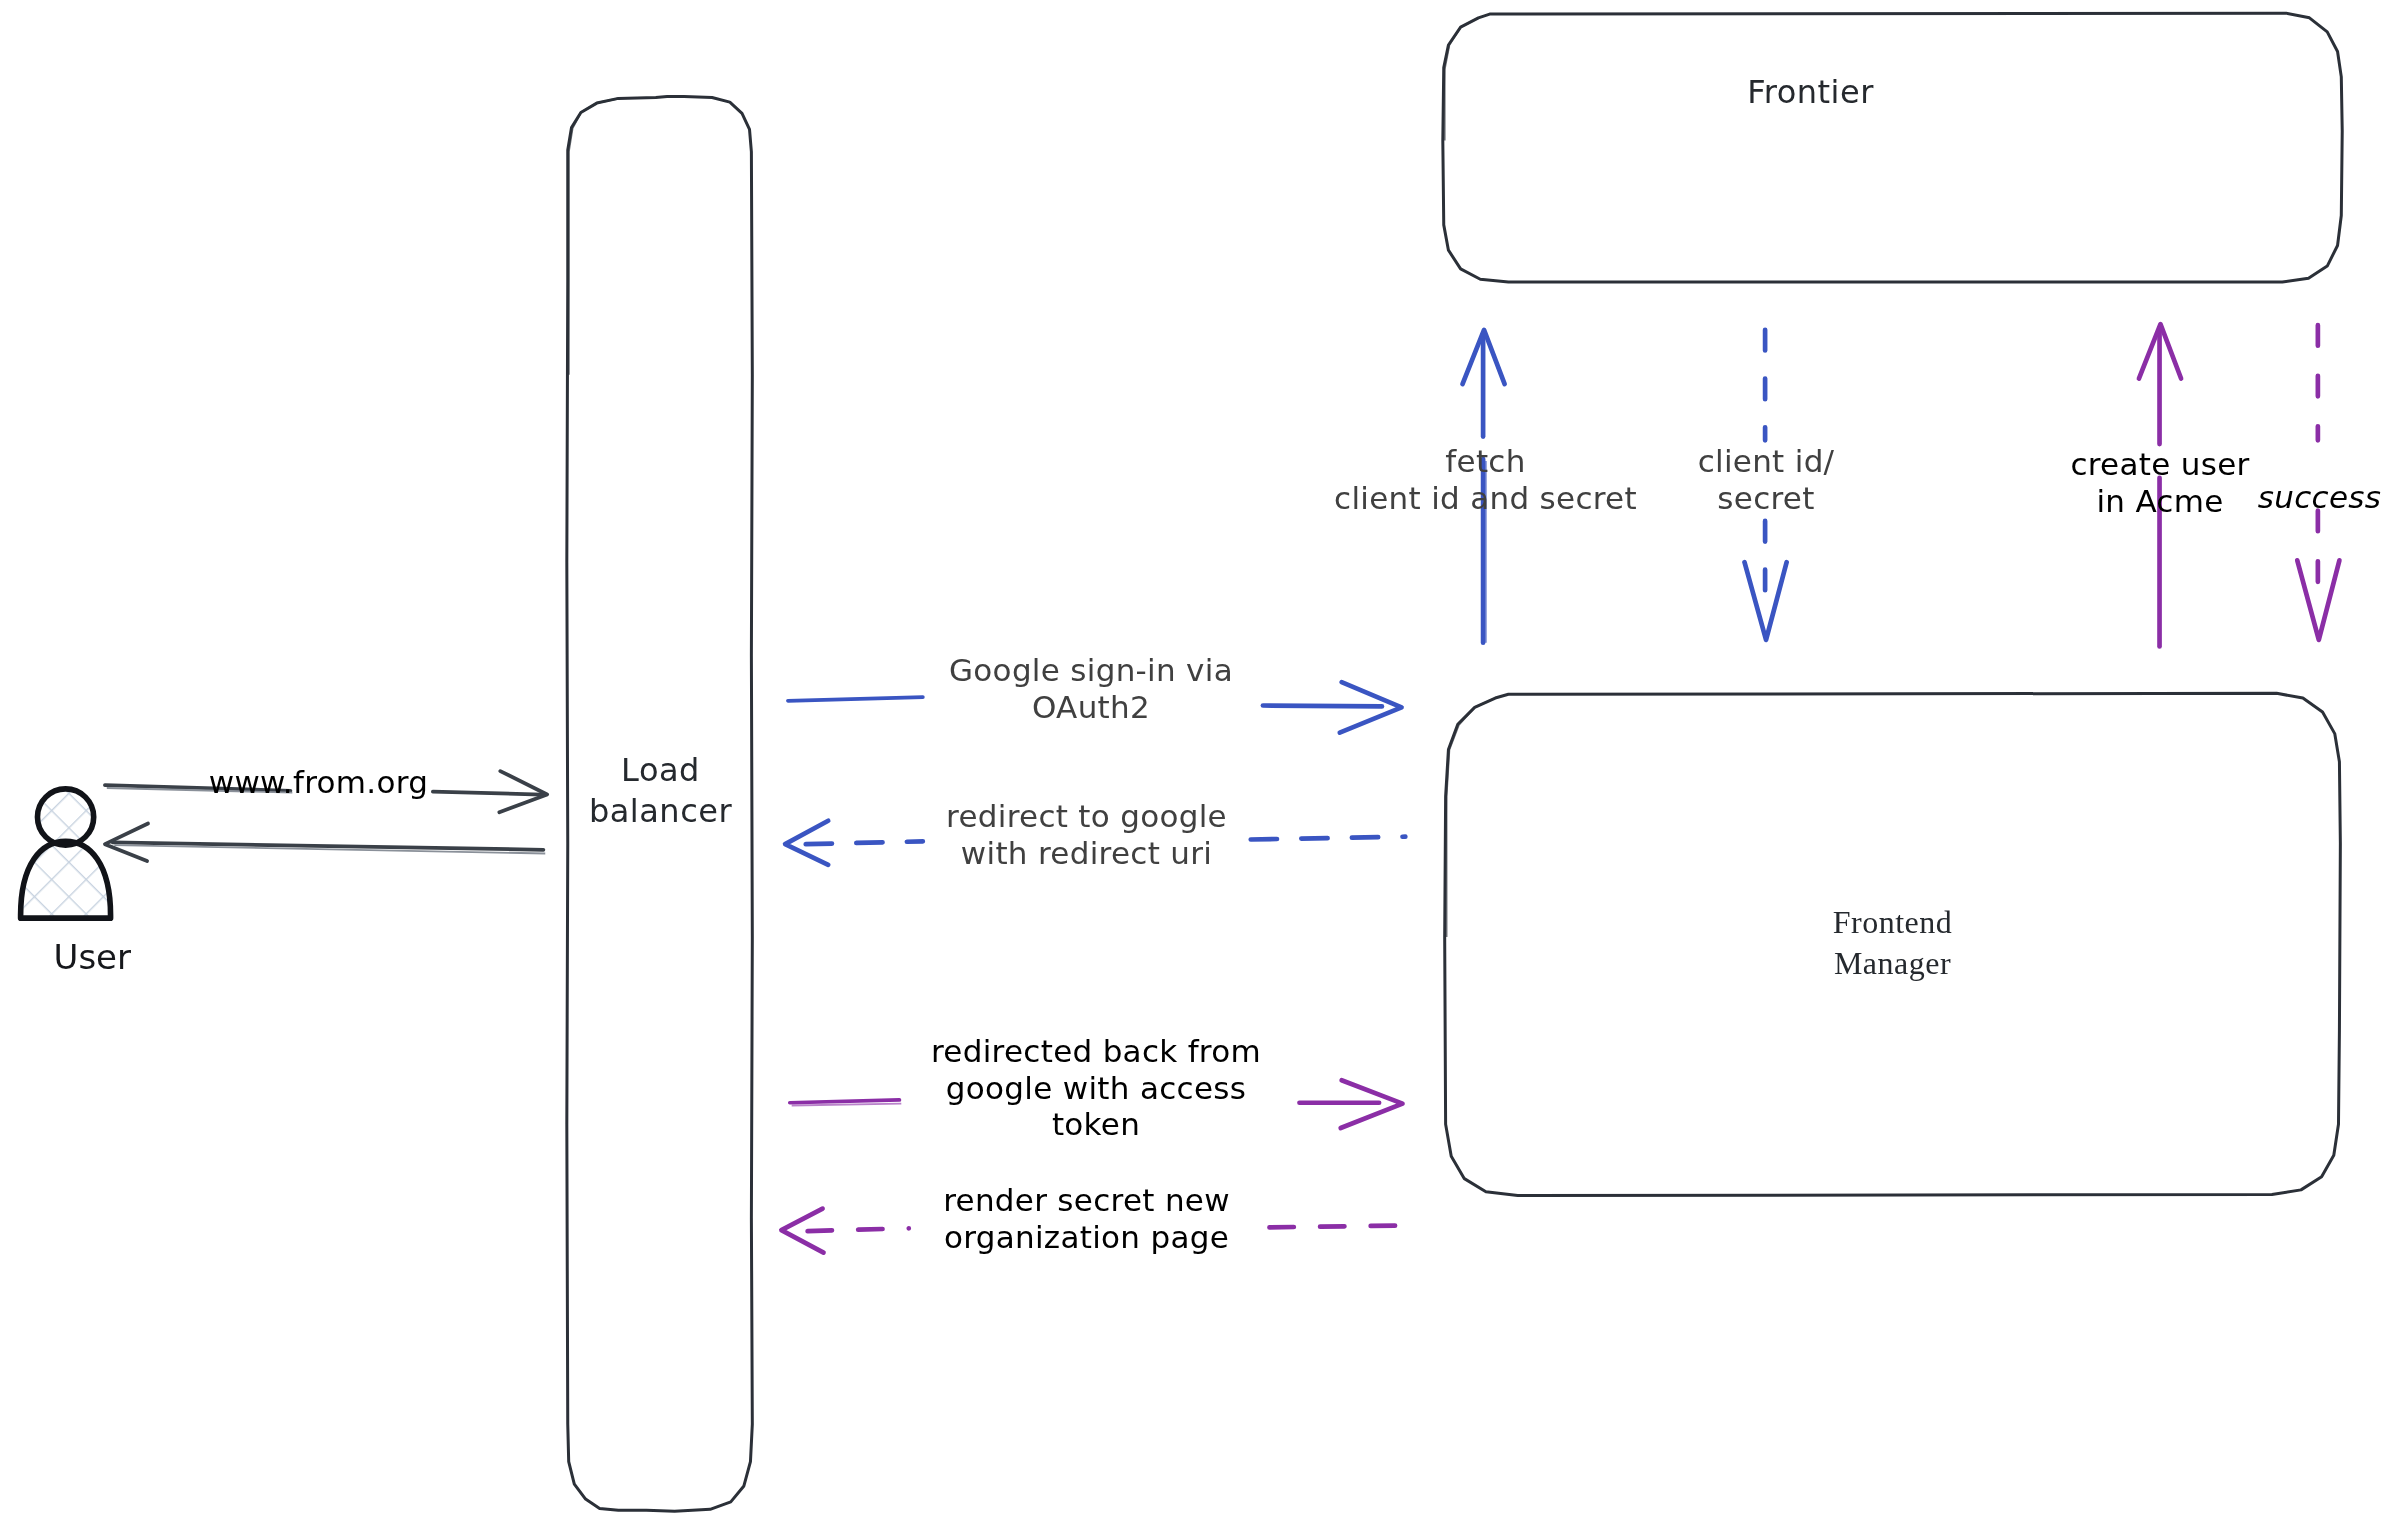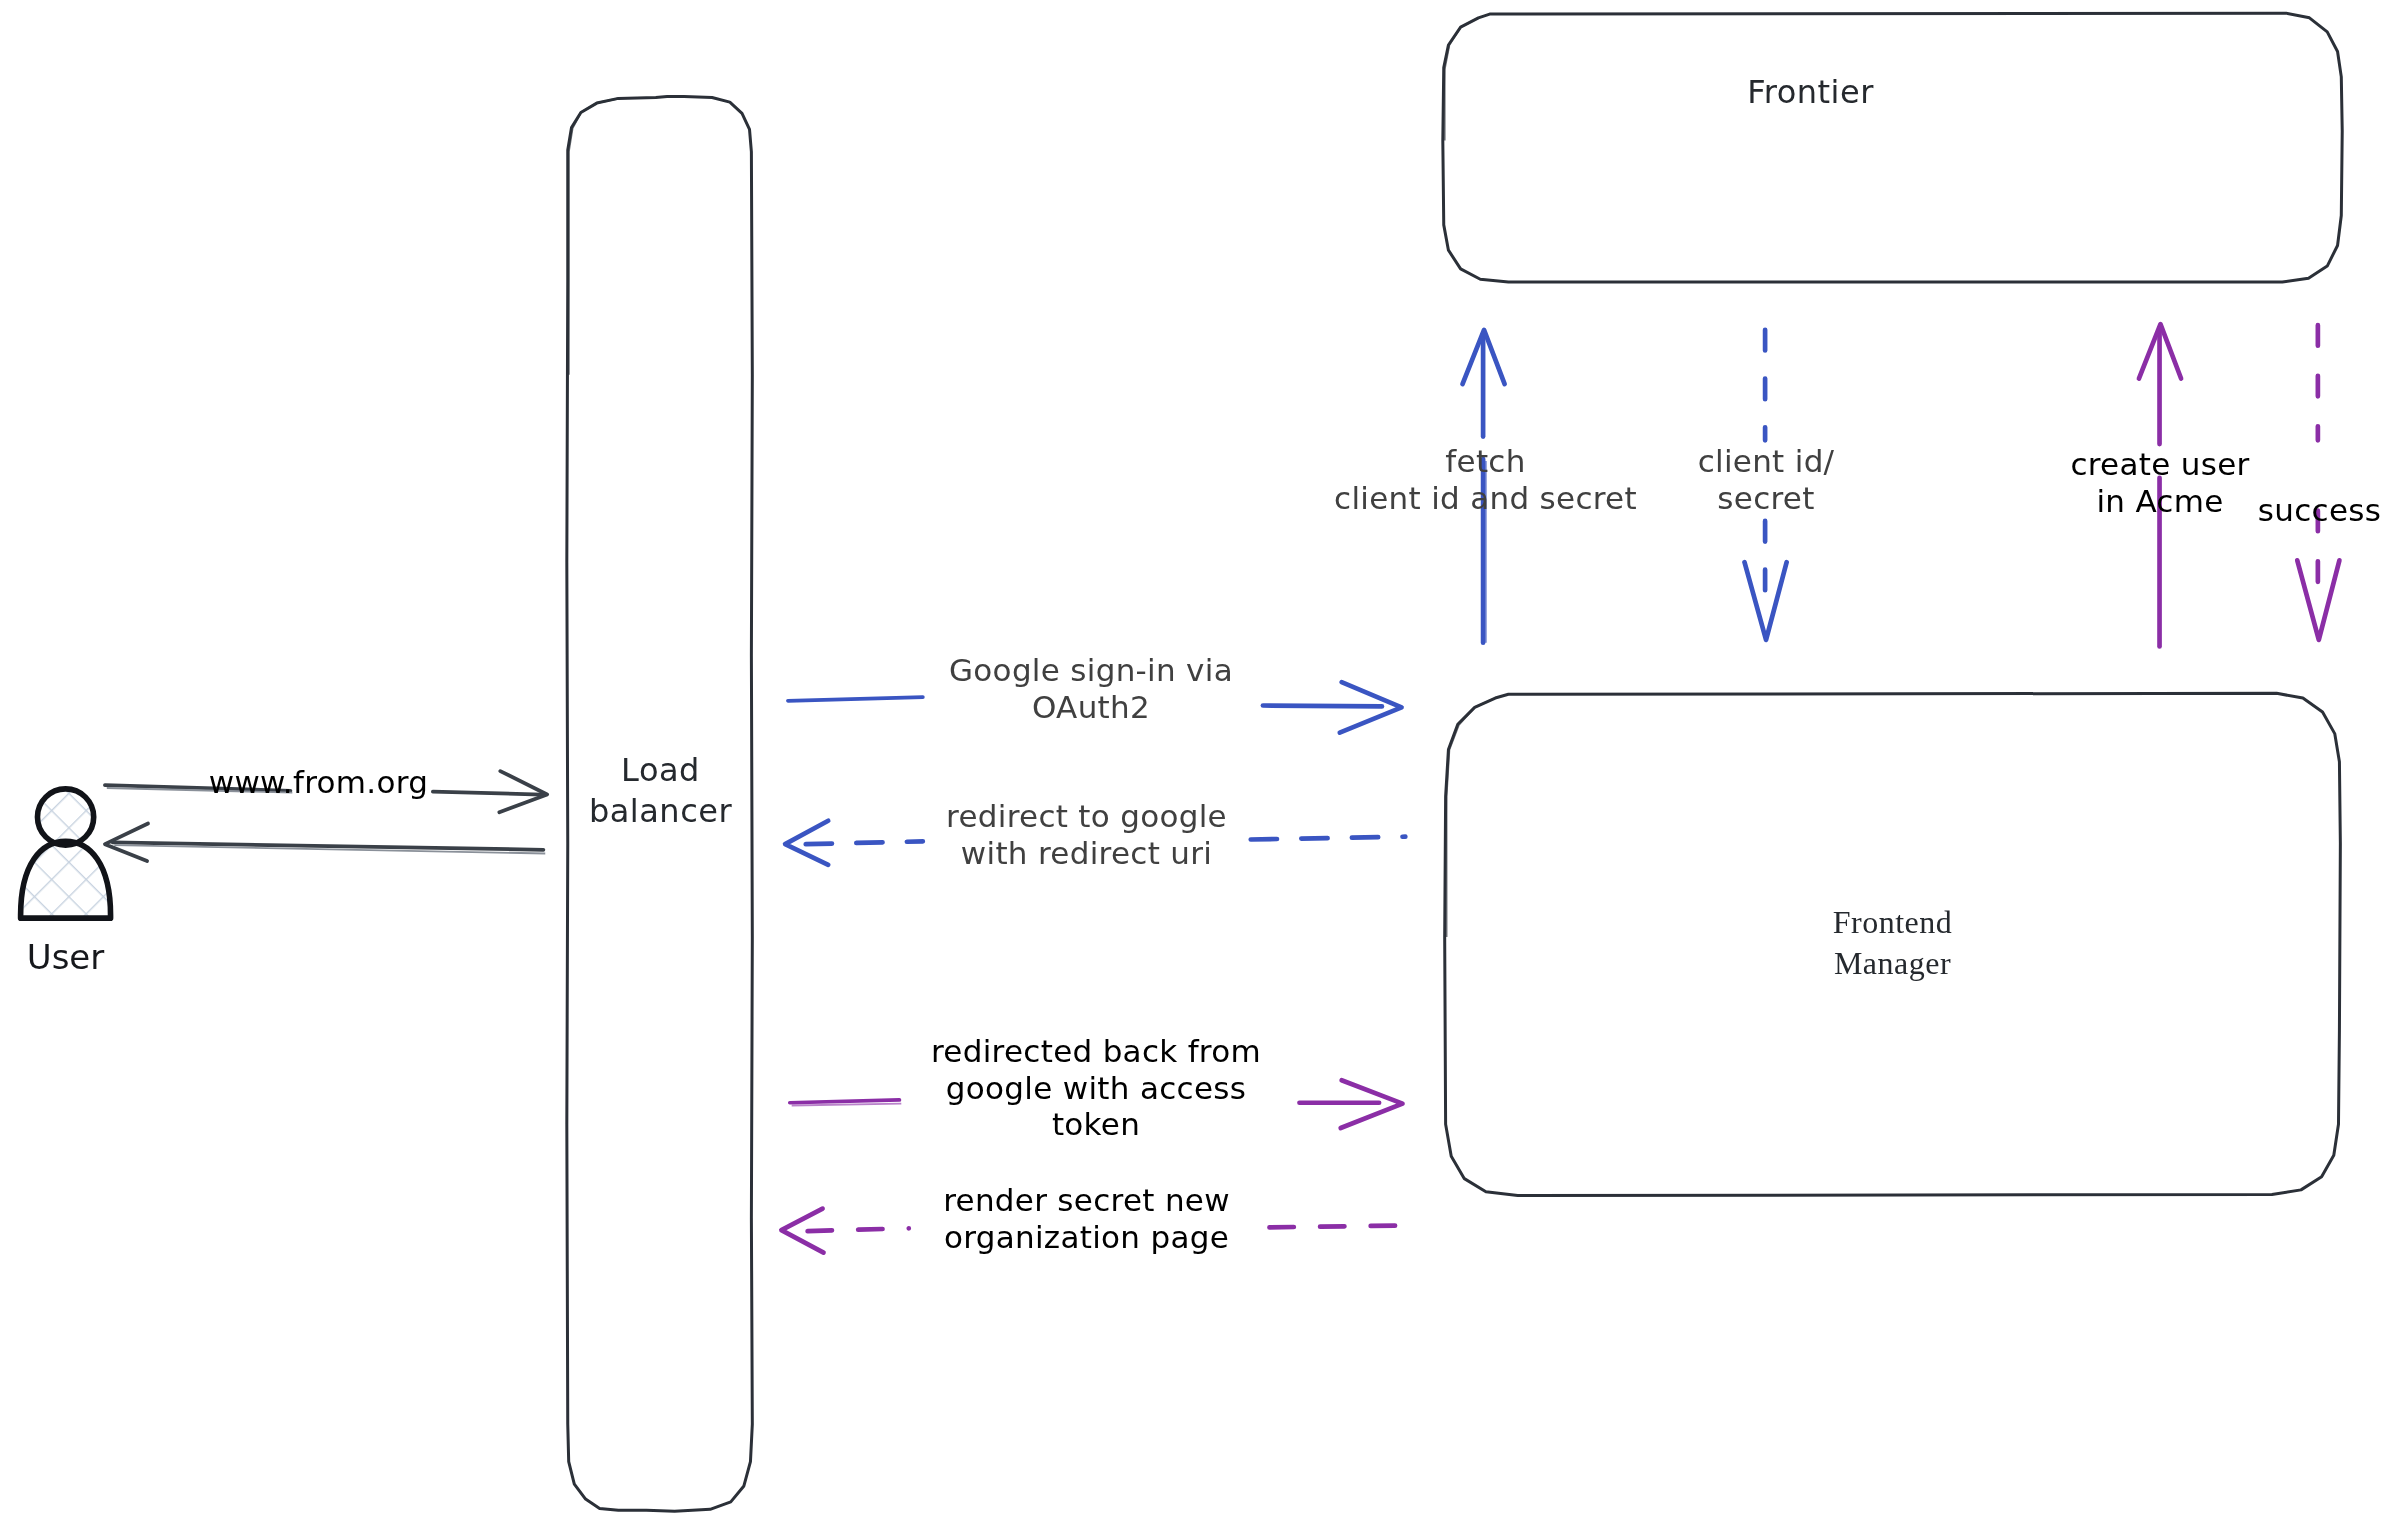--- a/index.html
+++ b/index.html
@@ -157,21 +157,21 @@
 </svg>
 
 <div class="node-label" style="left:568px; top:750px; width:185px;">Load
 balancer</div>
 
 <div class="node-label" style="left:1443px; top:72px; width:735px;">Frontier</div>
 
 <div class="node-label" style="left:1443px; top:902px; width:899px;font-family:Liberation Serif, serif;">Frontend
 Manager</div>
 
-<div class="actor-label" style="left:0px; top:937px; width:131px;">User</div>
+<div class="actor-label" style="left:0px; top:937px; width:131px;text-align:right;">User</div>
 
 <div class="edge-label" style="left:103px; top:764px; width:431px;">www.from.org</div>
 
 <div class="edge-label blue" style="left:913px; top:652px; width:356px;">Google sign-in via
 OAuth2</div>
 
 <div class="edge-label blue" style="left:913px; top:798px; width:347px;">redirect to google
 with redirect uri</div>
 
 <div class="edge-label purple" style="left:890px; top:1033px; width:412px;">redirected back from
@@ -183,14 +183,14 @@
 
 <div class="edge-label blue" style="left:1298px; top:443px; width:375px;">fetch
 client id and secret</div>
 
 <div class="edge-label blue" style="left:1677px; top:443px; width:178px;">client id/
 secret</div>
 
 <div class="edge-label purple" style="left:2038px; top:446px; width:244px;">create user
 in Acme</div>
 
-<div class="edge-label purple" style="left:2235px; top:492px; width:169px;">success</div>
+<div class="edge-label purple" style="left:2235px; top:479px; width:169px;font-style:italic;">success</div>
 
 
 </body></html>

